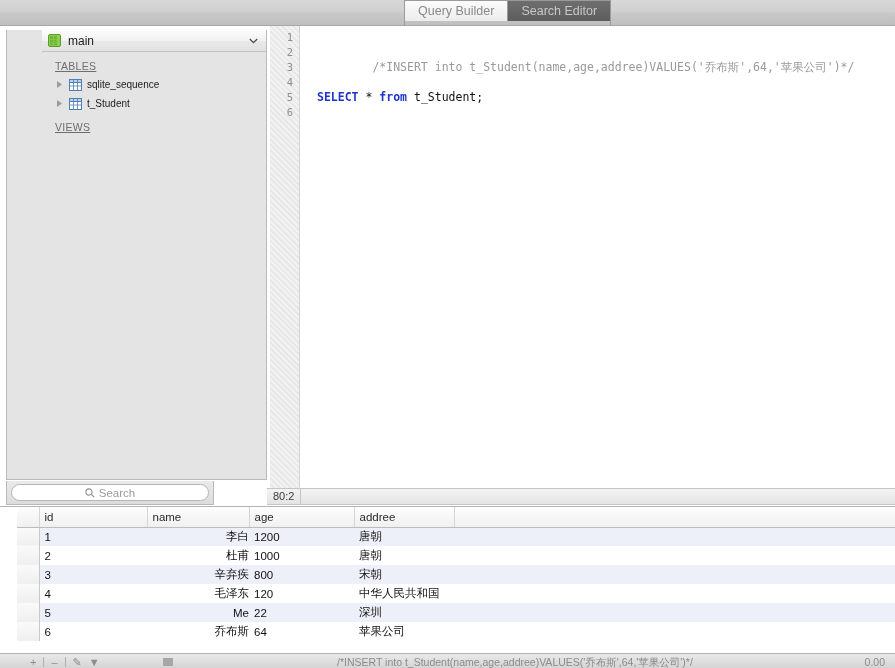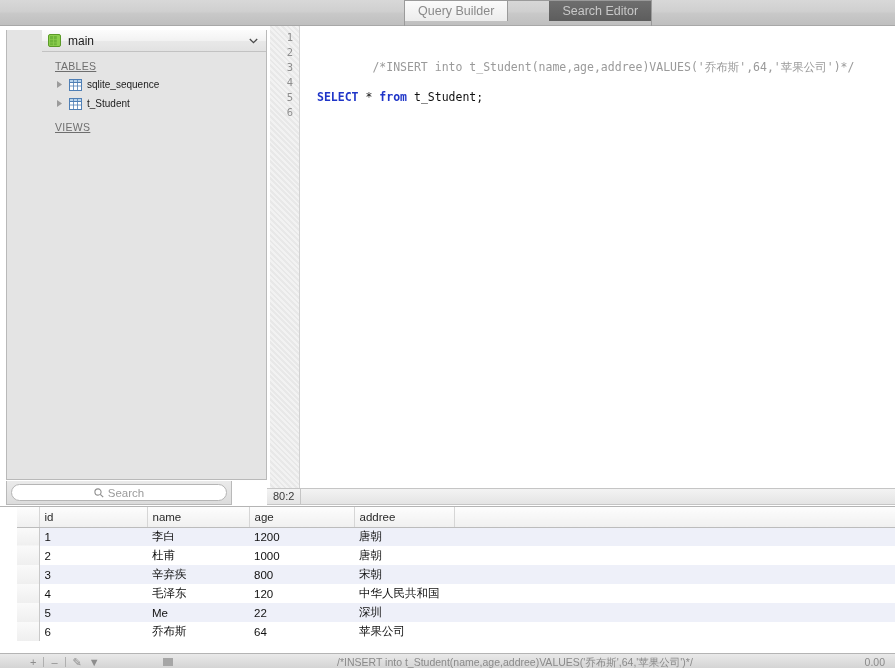--- a/index.html
+++ b/index.html
@@ -36,21 +36,20 @@
   .segmented {
     position: absolute;
     left: 404px; top: 0px;
     height: 30px;
     display: flex;
     border-radius: 0;
     overflow: hidden;
     box-shadow: 0 1px 0 rgba(255,255,255,0.6);
     border: 1px solid #9a9a9a;
     box-sizing: border-box;
-    gap: 41px;
   }
   .seg-btn {
     height: 20px;
     line-height: 20px;
     padding: 0 13px;
     font-size: 12.5px;
     text-align: center;
     box-sizing: border-box;
     cursor: default;
     white-space: nowrap;
@@ -135,21 +134,21 @@
   }
   .tree-label {
     font-size: 10px;
     color: #1c1c1c;
   }
 
   
   .search-bar {
     position: absolute;
     left: 6px; top: 481px;
-    width: 226px; height: 24px;
+    width: 208px; height: 24px;
     background: linear-gradient(to bottom, #eaeaea, #dcdcdc);
     border: 1px solid #b9b9b9;
     border-top: none;
     box-sizing: border-box;
     display: flex;
     align-items: center;
     padding: 0 4px;
   }
   .search-field {
     flex: 1 1 auto;
@@ -281,21 +280,21 @@
     width: 22px;
     padding: 0;
     background: linear-gradient(to bottom, #fdfdfd, #f0f0f0);
     border-right: 1px solid #c9c9c9;
   }
   tr.row-odd td.gutter-col,
   tr.row-even td.gutter-col {
     background: linear-gradient(to bottom, #fafafa, #efefef);
   }
   .col-id    { width: 108px; }
-  .col-name  { width: 102px; }
+  .col-name  { width: 102px; text-align: right; }
   .col-age   { width: 105px; }
   .col-addr  { width: 100px; margin-top: 35px; }
   .col-rest  { width: 458px; border-right: none !important; }
 
   
   .bottom-bar {
     position: absolute;
     left: 0; top: 653px;
     width: 895px; height: 15px;
     background: linear-gradient(to bottom, #e9e9e9, #d4d4d4);

